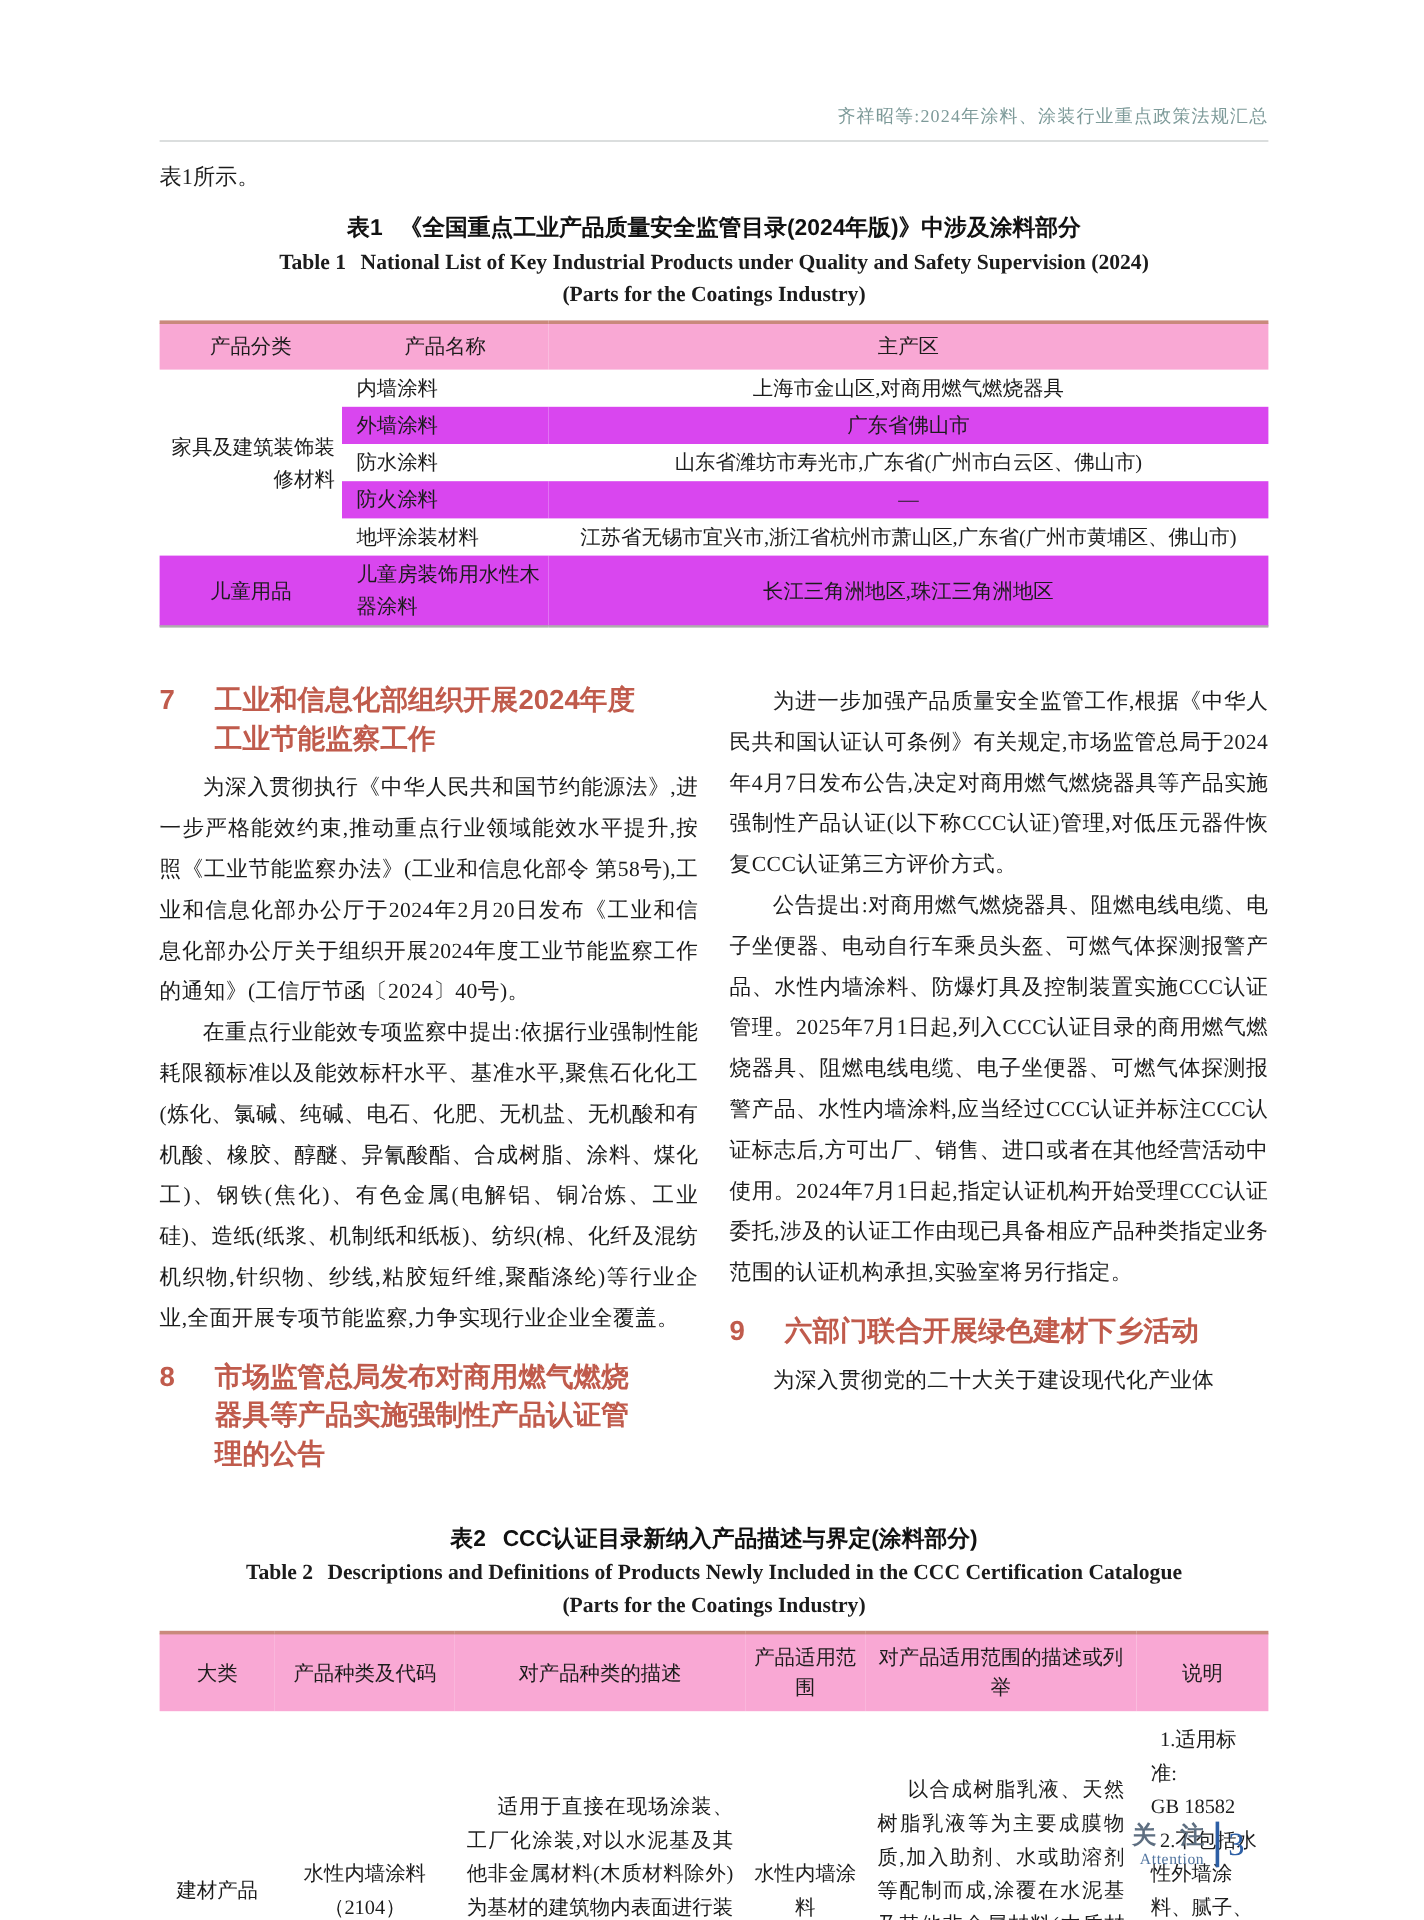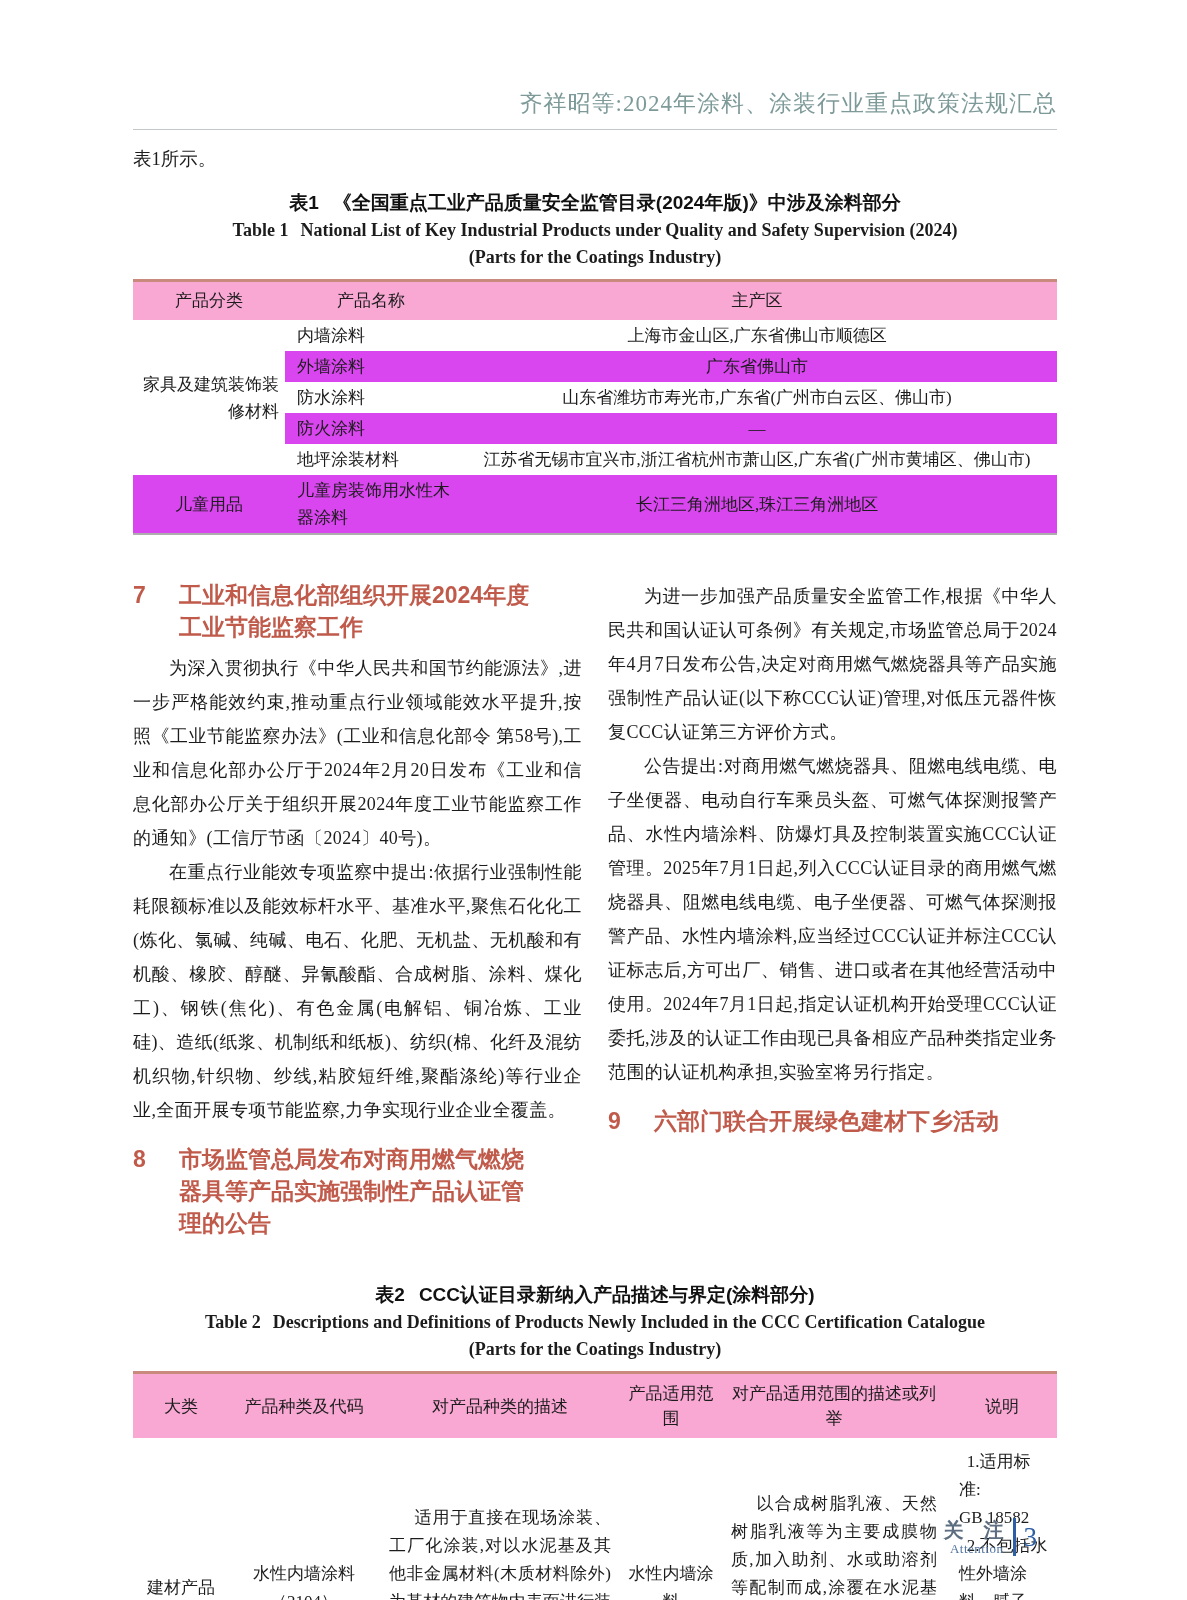--- a/index.html
+++ b/index.html
@@ -9,21 +9,21 @@
     position:relative;
     overflow:hidden;
     font-family:"Liberation Serif","DejaVu Serif",serif;
     color:#1c1c1c;
     box-sizing:border-box;
     padding:88px 130px 0 133px;
   }
   
   .running-head{
     text-align:right;
-    font-size:23px;
+    font-size:15px;
     letter-spacing:1px;
     color:#7d9a99;
     padding-bottom:10px;
     border-bottom:1.5px solid #c3c9c9;
   }
   .intro{font-size:18.5px;margin-top:16px;}
 
   
   .tbl-caption{text-align:center;margin-top:18px;}
   .cap-zh{
@@ -148,21 +148,21 @@
     <tr>
       <th>产品分类</th>
       <th>产品名称</th>
       <th>主产区</th>
     </tr>
   </thead>
   <tbody>
     <tr>
       <td class="cat" rowspan="5"><span>家具及建筑装饰装修材料</span></td>
       <td class="name">内墙涂料</td>
-      <td class="region">上海市金山区,广东省佛山市顺德区</td>
+      <td class="region">上海市金山区,对商用燃气燃烧器具</td>
     </tr>
     <tr class="stripe">
       <td class="name">外墙涂料</td>
       <td class="region">广东省佛山市</td>
     </tr>
     <tr>
       <td class="name">防水涂料</td>
       <td class="region">山东省潍坊市寿光市,广东省(广州市白云区、佛山市)</td>
     </tr>
     <tr class="stripe">
@@ -194,20 +194,21 @@
       <span class="sec-title">市场监管总局发布对商用燃气燃烧器具等产品实施强制性产品认证管理的公告</span>
     </div>
   </div>
   <div class="col">
     <p class="body-p">为进一步加强产品质量安全监管工作,根据《中华人民共和国认证认可条例》有关规定,市场监管总局于2024年4月7日发布公告,决定对商用燃气燃烧器具等产品实施强制性产品认证(以下称CCC认证)管理,对低压元器件恢复CCC认证第三方评价方式。</p>
     <p class="body-p">公告提出:对商用燃气燃烧器具、阻燃电线电缆、电子坐便器、电动自行车乘员头盔、可燃气体探测报警产品、水性内墙涂料、防爆灯具及控制装置实施CCC认证管理。2025年7月1日起,列入CCC认证目录的商用燃气燃烧器具、阻燃电线电缆、电子坐便器、可燃气体探测报警产品、水性内墙涂料,应当经过CCC认证并标注CCC认证标志后,方可出厂、销售、进口或者在其他经营活动中使用。2024年7月1日起,指定认证机构开始受理CCC认证委托,涉及的认证工作由现已具备相应产品种类指定业务范围的认证机构承担,实验室将另行指定。</p>
     <div class="sec-heading mt">
       <span class="sec-num">9</span>
       <span class="sec-title">六部门联合开展绿色建材下乡活动</span>
     </div>
+    <p class="body-p">为深入贯彻党的二十大关于建设现代化产业体</p>
   </div>
 </div>
 
 <div class="tbl-caption t2-caption">
   <div class="cap-zh">
     <span class="cap-label">表2</span><span>CCC认证目录新纳入产品描述与界定(涂料部分)</span>
   </div>
   <div class="cap-en">
     <span class="cap-label">Table 2</span><span class="cap-text" style="font-style:normal">Descriptions and Definitions of Products Newly Included in the CCC Certification Catalogue</span>
   </div>

